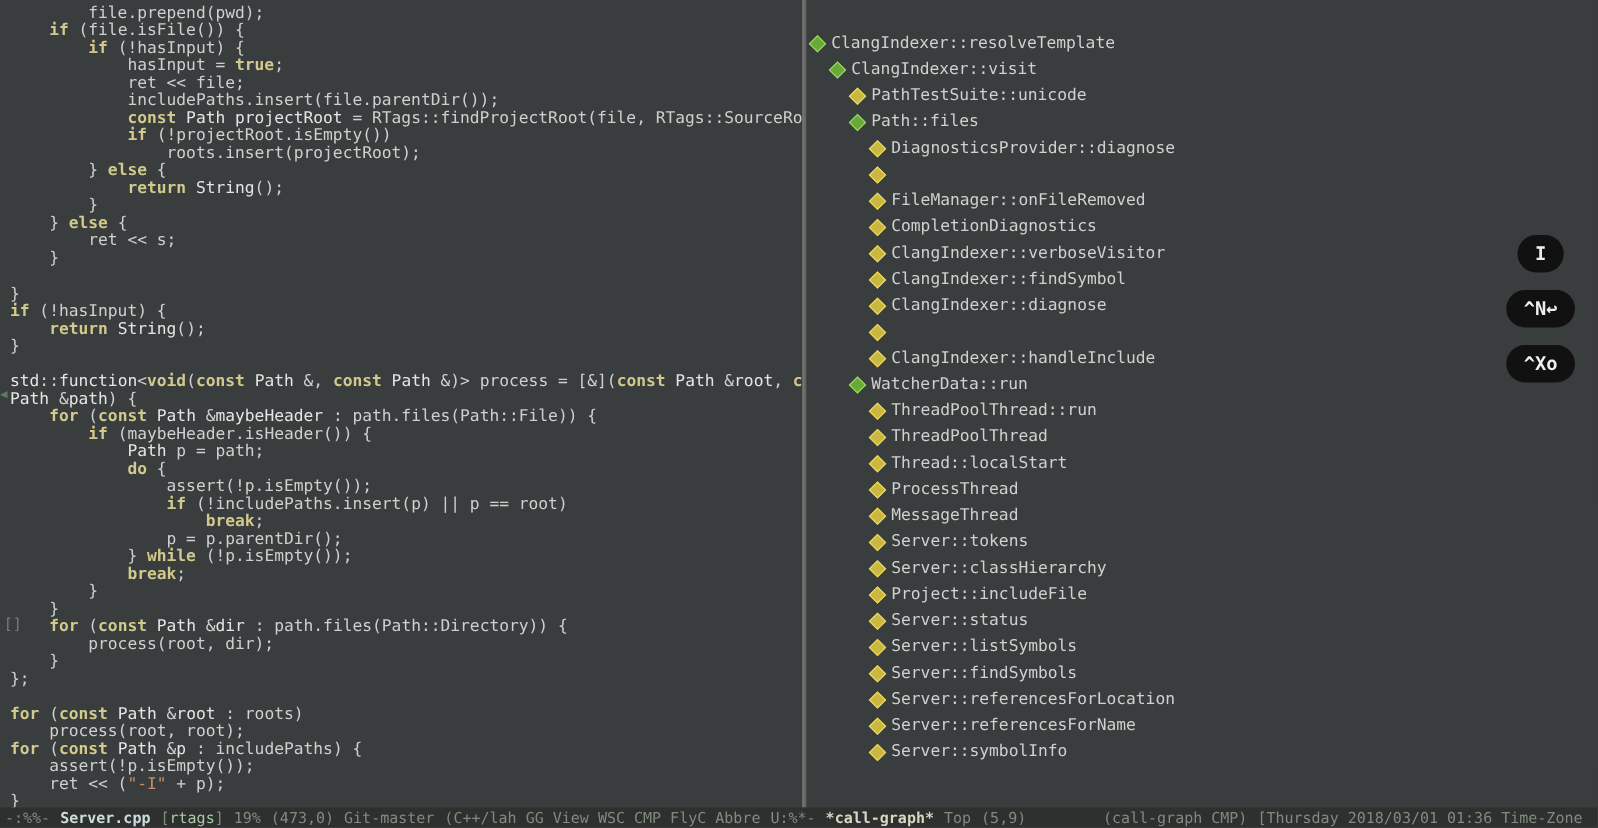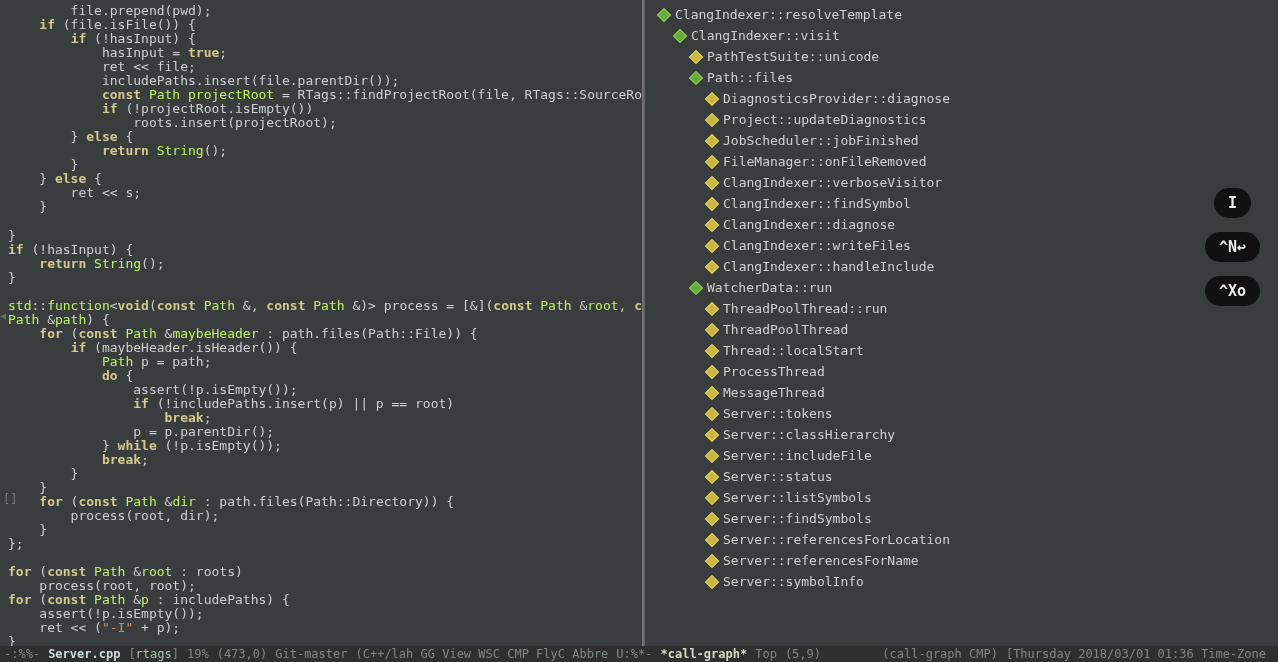--- a/index.html
+++ b/index.html
@@ -37,28 +37,29 @@
     position: relative;
   }
   pre.code {
     font-family: inherit;
     font-size: 13px;
     line-height: 1.08;
     white-space: pre;
     color: #c8c8c8;
   }
   .kw { color: #d2c98c; font-weight: bold; margin-top: 16px; }       
-  .ty { color: #bef264; }
+  .ty { color: #e5e5e5; }
   .pd { color: #cfcfcf; }
   .str { color: #cc8d66; }
 
   .tree {
     font-size: 13px;
     line-height: 21px;
-    padding-left: 12px;
+    padding-left: 2px;
+    margin-top: 20px;
   }
   .node {
     display: flex;
     align-items: center;
     height: 21px;
     white-space: nowrap;
   }
   .node .lines {
     color: #6b6b6b;
     display: inline-block;
@@ -217,51 +218,49 @@
           <span class="label">Path::files</span>
         </div>
         <div class="node">
           <span class="lines" style="display: inline-block; width: 48px;"></span>
           <span class="dot yellow"></span>
           <span class="label">DiagnosticsProvider::diagnose</span>
         </div>
         <div class="node">
           <span class="lines" style="display: inline-block; width: 48px;"></span>
           <span class="dot yellow"></span>
-          <span class="label">Project::updateDiagnostics</span>
-        </div>
-        <div class="node">
-          <span class="lines" style="display: inline-block; width: 48px;"></span>
-          <span class="dot yellow"></span>
-          <span class="label">JobScheduler::jobFinished</span>
         </div>
         <div class="node">
           <span class="lines" style="display: inline-block; width: 48px;"></span>
           <span class="dot yellow"></span>
           <span class="label">FileManager::onFileRemoved</span>
         </div>
         <div class="node">
           <span class="lines" style="display: inline-block; width: 48px;"></span>
           <span class="dot yellow"></span>
+          <span class="label">CompletionDiagnostics</span>
+        </div>
+        <div class="node">
+          <span class="lines" style="display: inline-block; width: 48px;"></span>
+          <span class="dot yellow"></span>
           <span class="label">ClangIndexer::verboseVisitor</span>
         </div>
         <div class="node">
           <span class="lines" style="display: inline-block; width: 48px;"></span>
           <span class="dot yellow"></span>
           <span class="label">ClangIndexer::findSymbol</span>
         </div>
         <div class="node">
           <span class="lines" style="display: inline-block; width: 48px;"></span>
           <span class="dot yellow"></span>
           <span class="label">ClangIndexer::diagnose</span>
         </div>
         <div class="node">
           <span class="lines" style="display: inline-block; width: 48px;"></span>
           <span class="dot yellow"></span>
-          <span class="label">ClangIndexer::writeFiles</span>
         </div>
         <div class="node">
           <span class="lines" style="display: inline-block; width: 48px;"></span>
           <span class="dot yellow"></span>
           <span class="label">ClangIndexer::handleInclude</span>
         </div>
         <div class="node">
           <span class="lines" style="display: inline-block; width: 32px;"></span>
           <span class="dot green"></span>
           <span class="label">WatcherData::run</span>
@@ -297,21 +296,21 @@
           <span class="label">Server::tokens</span>
         </div>
         <div class="node">
           <span class="lines" style="display: inline-block; width: 48px;"></span>
           <span class="dot yellow"></span>
           <span class="label">Server::classHierarchy</span>
         </div>
         <div class="node">
           <span class="lines" style="display: inline-block; width: 48px;"></span>
           <span class="dot yellow"></span>
-          <span class="label">Server::includeFile</span>
+          <span class="label">Project::includeFile</span>
         </div>
         <div class="node">
           <span class="lines" style="display: inline-block; width: 48px;"></span>
           <span class="dot yellow"></span>
           <span class="label">Server::status</span>
         </div>
         <div class="node">
           <span class="lines" style="display: inline-block; width: 48px;"></span>
           <span class="dot yellow"></span>
           <span class="label">Server::listSymbols</span>

